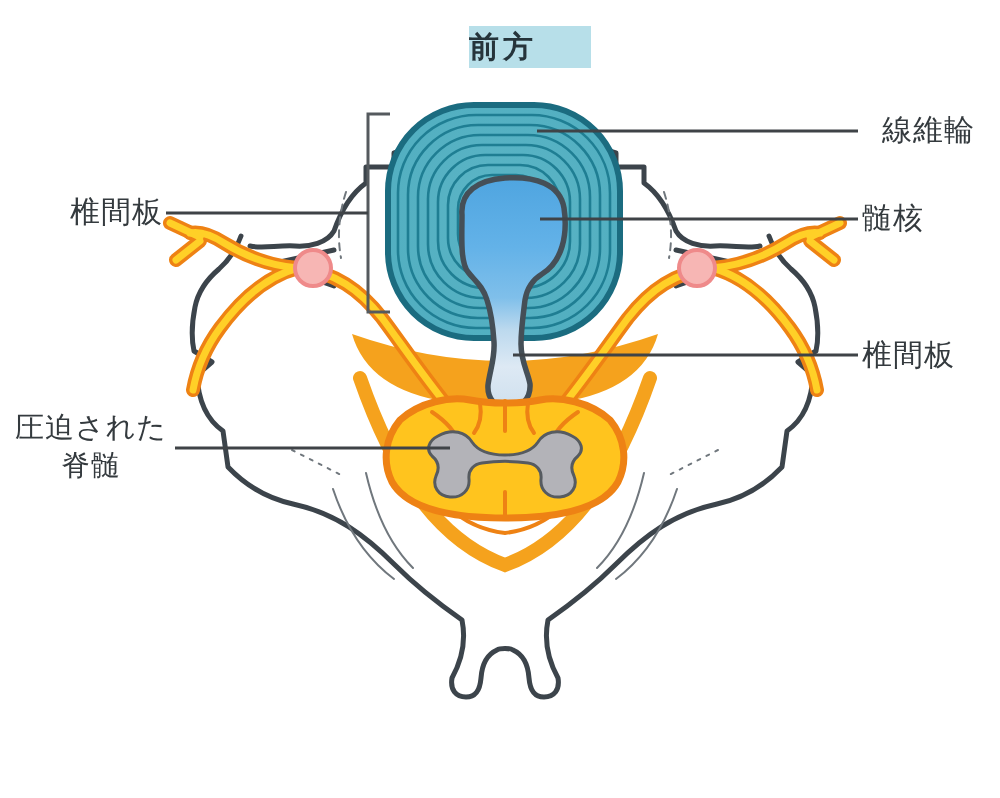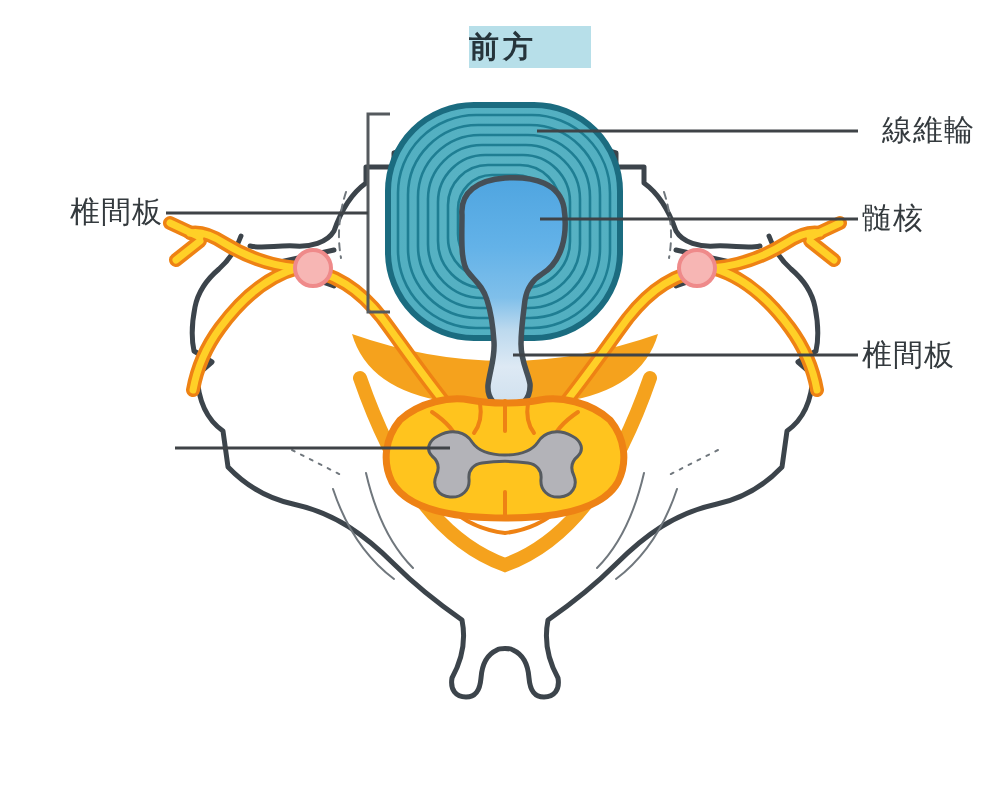--- a/index.html
+++ b/index.html
@@ -161,14 +161,18 @@
   <div class="label lbl-right" style="left:862px;top:111px;margin-left:20px;">線維輪</div>
 
   <div class="label lbl-right" style="left:862px;top:199px;font-family:Liberation Serif, serif;">髄核</div>
 
   <div class="label lbl-right" style="left:862px;top:336px;">
     <div>椎間板</div>
   </div>
 
   <div class="label lbl-left" style="left:40px;top:193px;width:123px;">椎間板</div>
 
+  <div class="label lbl-center" style="left:12px;top:408px;width:158px;white-space:normal;font-size:29px;">
+    <div>圧迫された</div>
+    <div>脊髄</div>
+  </div>
 
 </div>
 
 </body></html>

